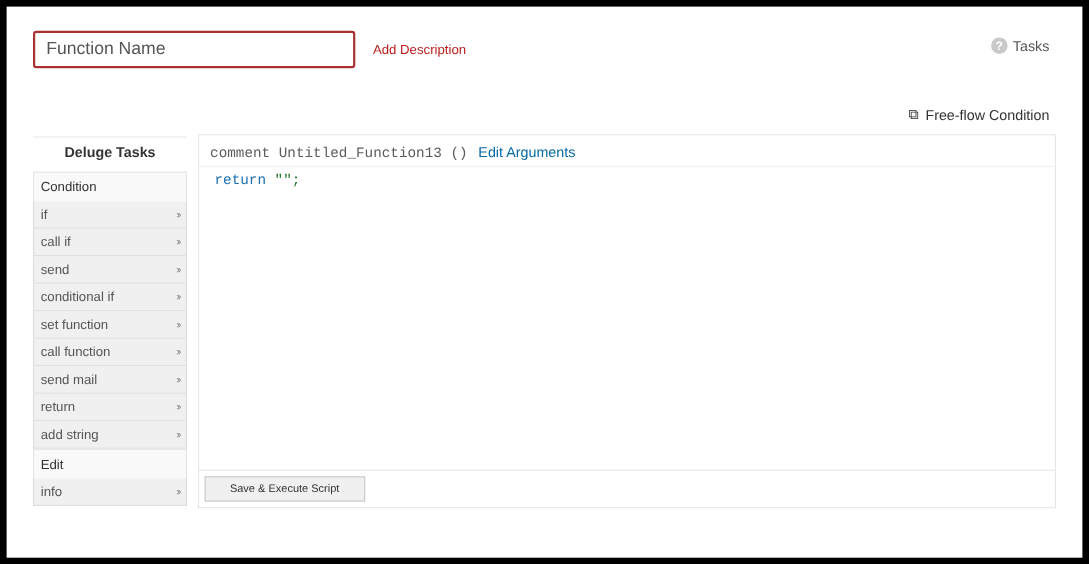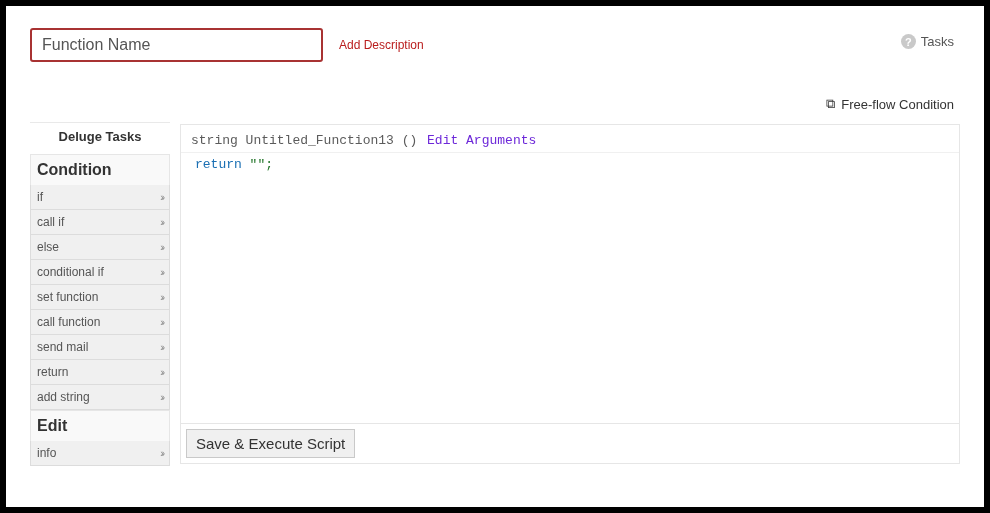--- a/index.html
+++ b/index.html
@@ -10,31 +10,31 @@
 .fn-name-input { width: 293px; height: 34px; border: 2px solid #a83232; border-radius: 3px; padding: 0 10px; font-size: 16px; color: #555; background: #fff; outline: none; }
 .fn-name-input::placeholder { color: #555; }
 .add-desc { color: #b91c1c; font-size: 12px; cursor: pointer; }
 .help-wrap { position: absolute; top: 28px; right: 30px; display: flex; align-items: center; gap: 5px; color: #555; }
 .help-icon { width: 15px; height: 15px; background: #c9c9c9; border-radius: 50%; color: #fff; font-size: 11px; display: flex; align-items: center; justify-content: center; font-weight: bold; }
 .freeflow-wrap { position: absolute; top: 90px; right: 30px; display: flex; align-items: center; gap: 6px; color: #333; }
 .freeflow-icon { font-size: 13px; }
 .content-row { display: flex; margin-top: 60px; gap: 10px; align-items: center; }
 .sidebar { width: 140px; flex-shrink: 0; }
 .sidebar-title { font-weight: bold; text-align: center; padding: 6px 0 10px; font-size: 13px; border-top: 1px solid #e9e9e9; }
-.group-label { font-weight: bold; font-size: 16px; padding: 6px 6px; background: #f9f9f9; border: 1px solid #e6e6e6; border-bottom: none; }
+.group-label { font-weight: normal; font-size: 12px; padding: 6px 6px; background: #f9f9f9; border: 1px solid #e6e6e6; border-bottom: none; }
 .task-item { display: flex; justify-content: space-between; align-items: center; background: #f0f0f0; border: 1px solid #dcdcdc; padding: 5px 6px; font-size: 12px; color: #555; cursor: grab; margin-bottom: 0; border-top: none; }
 .task-item .arrows { color: #888; font-size: 10px; letter-spacing: -2px; }
 .editor-pane { flex: 1; border: 1px solid #e6e6e6; height: 340px; display: flex; flex-direction: column; }
 .sig-line { padding: 8px 10px 4px; font-family: "Courier New", monospace; font-size: 13px; color: #5b5b5b; }
-.edit-args { color: #6d28d9; font-family: Liberation Mono, monospace; font-size: 13px; cursor: pointer; margin-left: 2px; }
+.edit-args { color: #0369a1; font-family: Liberation Sans, sans-serif; font-size: 13px; cursor: pointer; margin-left: 2px; }
 .code-body { flex: 1; padding: 4px 14px; font-family: "Courier New", monospace; font-size: 13px; border-top: 1px solid #f0f0f0; }
 .kw { color: #1a6fb3; }
 .str { color: #24762b; }
 .bottom-bar { border-top: 1px solid #e6e6e6; padding: 5px; margin-top: auto; }
-.save-btn { background: #f0f0f0; border: 1px solid #c9c9c9; padding: 5px 9px; font-size: 15px; cursor: pointer; color: #333; }
+.save-btn { background: #f0f0f0; border: 1px solid #c9c9c9; padding: 5px 22px; font-size: 10px; cursor: pointer; color: #333; }
 </style>
 </head>
 <body>
 
 <div class="outer">
   <div class="inner">
 
     <div class="header-row">
       <input class="fn-name-input" type="text" placeholder="Function Name" style="">
       <span class="add-desc">Add Description</span>
@@ -58,21 +58,21 @@
         <div class="group-label">Condition</div>
         <div class="task-item">
             <span>if</span>
             <span class="arrows">››</span>
           </div>
         <div class="task-item">
             <span>call if</span>
             <span class="arrows">››</span>
           </div>
         <div class="task-item">
-            <span>else</span>
+            <span>send</span>
             <span class="arrows">››</span>
           </div>
         <div class="task-item">
             <span>conditional if</span>
             <span class="arrows">››</span>
           </div>
 
         <div class="task-item">
             <span>set function</span>
             <span class="arrows">››</span>
@@ -96,21 +96,21 @@
 
         <div class="group-label">Edit</div>
         <div class="task-item">
             <span>info</span>
             <span class="arrows">››</span>
           </div>
       </div>
 
       <div class="editor-pane">
         <div class="sig-line">
-          <span>string Untitled_Function13 ()</span>
+          <span>comment Untitled_Function13 ()</span>
           <span class="edit-args">Edit Arguments</span>
         </div>
         <div class="code-body">
           <span class="kw">return</span><span class="str"> "";</span>
         </div>
         <div class="bottom-bar">
           <button class="save-btn">Save &amp; Execute Script</button>
         </div>
       </div>
 

